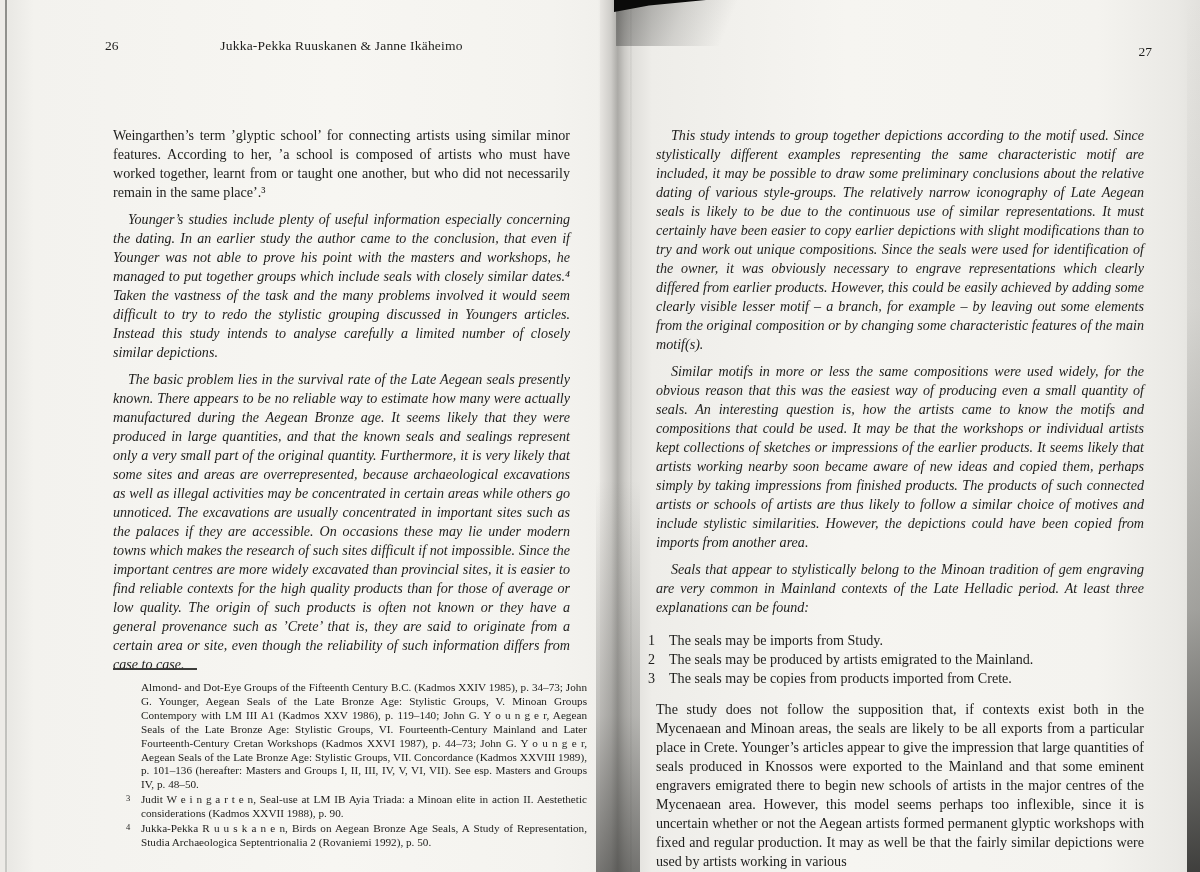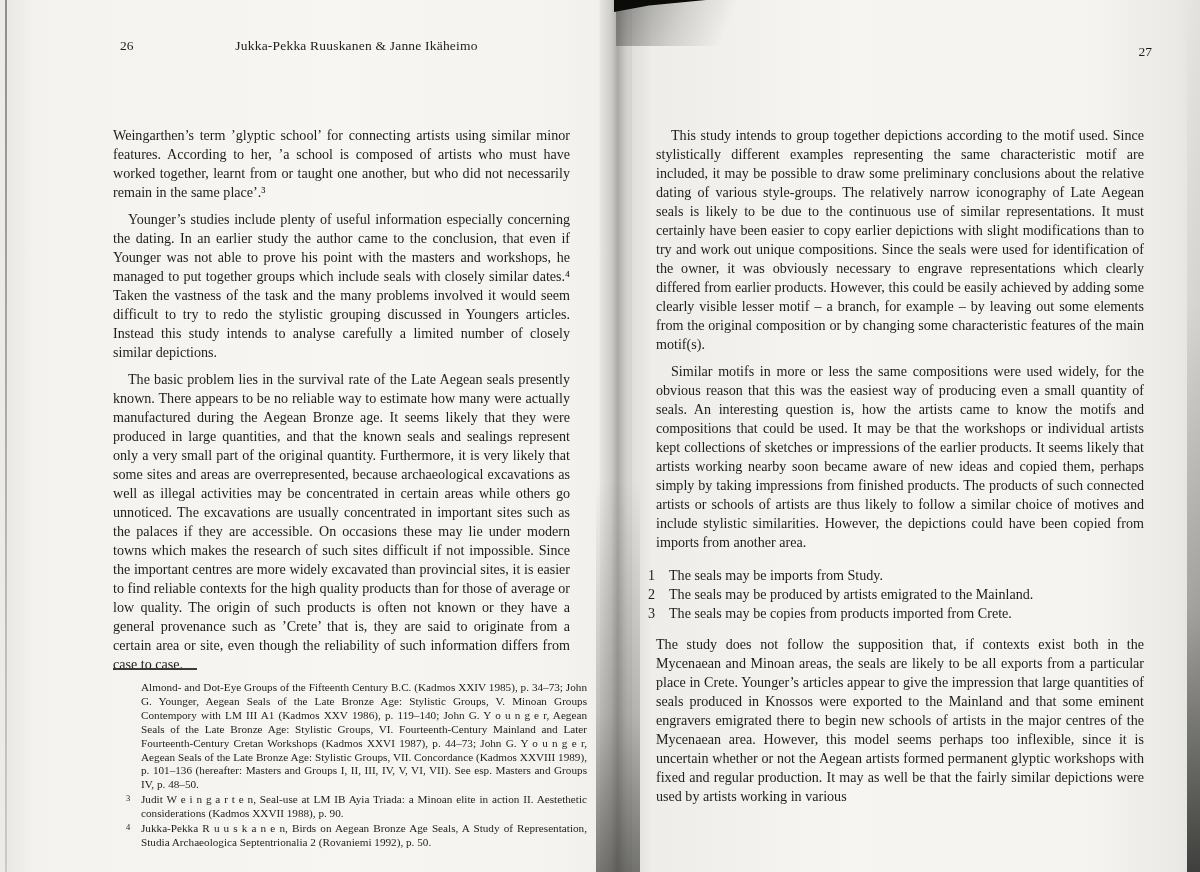--- a/index.html
+++ b/index.html
@@ -63,38 +63,38 @@
     position: absolute; right: 0; top: 0; width: 13px; height: 100%;
     background: linear-gradient(to bottom,
       rgba(120,120,116,0) 0%,
       rgba(110,110,106,0.12) 35%,
       rgba(80,80,76,0.45) 70%,
       rgba(45,45,43,0.9) 100%);
   }
 
   
   .pg-header { position: absolute; top: 38px; font-size: 13.5px; }
-  .page-left .pg-header { left: 97px; width: 473px; margin-left: 15px; }
+  .page-left .pg-header { left: 97px; width: 473px; }
   .page-right .pg-header { left: 18px; width: 504px; }
   .pg-num { position: absolute; top: 0; }
   .pg-num-left { left: 0; }
   .pg-num-right { right: 0; top: 6px; }
   .running { display: block; text-align: center; letter-spacing: 0.2px; }
   .page-right .running { margin-top: 2px; }
 
   
   .body-block {
     position: absolute; top: 118px;
     font-size: 14.1px; line-height: 19px;
     text-align: justify;
   }
   .page-left .body-block { left: 97px; width: 473px; }
   .page-right .body-block { left: 18px; width: 504px; }
   .body-block p { margin: 8px; }
-  .body-block p.indent { text-indent: 15px; }
+  .body-block p.indent { text-indent: 15px; font-style: italic; }
 
   .expl-list { margin: 14px 0 12px 0; }
   .expl-row { display: flex; }
   .expl-num { width: 21px; flex: none; }
   .expl-text { flex: 1; }
 
   
   .fn-rule {
     position: absolute; left: 105px; top: 668px; width: 84px; height: 0;
     border-top: 2px solid #3c3c3a;
@@ -146,20 +146,21 @@
   </div>
 
   <div class="page page-right">
     <div class="pg-header">
       <span class="pg-num pg-num-right">27</span>
     </div>
 
     <div class="body-block">
       <p class="indent">This study intends to group together depictions according to the motif used. Since stylistically different examples representing the same characteristic motif are included, it may be possible to draw some preliminary conclusions about the relative dating of various style-groups. The relatively narrow iconography of Late Aegean seals is likely to be due to the continuous use of similar representations. It must certainly have been easier to copy earlier depictions with slight modifications than to try and work out unique compositions. Since the seals were used for identification of the owner, it was obviously necessary to engrave representations which clearly differed from earlier products. However, this could be easily achieved by adding some clearly visible lesser motif – a branch, for example – by leaving out some elements from the original composition or by changing some characteristic features of the main motif(s).</p>
       <p class="indent">Similar motifs in more or less the same compositions were used widely, for the obvious reason that this was the easiest way of producing even a small quantity of seals. An interesting question is, how the artists came to know the motifs and compositions that could be used. It may be that the workshops or individual artists kept collections of sketches or impressions of the earlier products. It seems likely that artists working nearby soon became aware of new ideas and copied them, perhaps simply by taking impressions from finished products. The products of such connected artists or schools of artists are thus likely to follow a similar choice of motives and include stylistic similarities. However, the depictions could have been copied from imports from another area.</p>
+      <p class="indent">Seals that appear to stylistically belong to the Minoan tradition of gem engraving are very common in Mainland contexts of the Late Helladic period. At least three explanations can be found:</p>
 
       <div class="expl-list">
         <div class="expl-row">
           <span class="expl-num">1</span>
           <span class="expl-text">The seals may be imports from Study.</span>
         </div>
         <div class="expl-row">
           <span class="expl-num">2</span>
           <span class="expl-text">The seals may be produced by artists emigrated to the Mainland.</span>
         </div>

